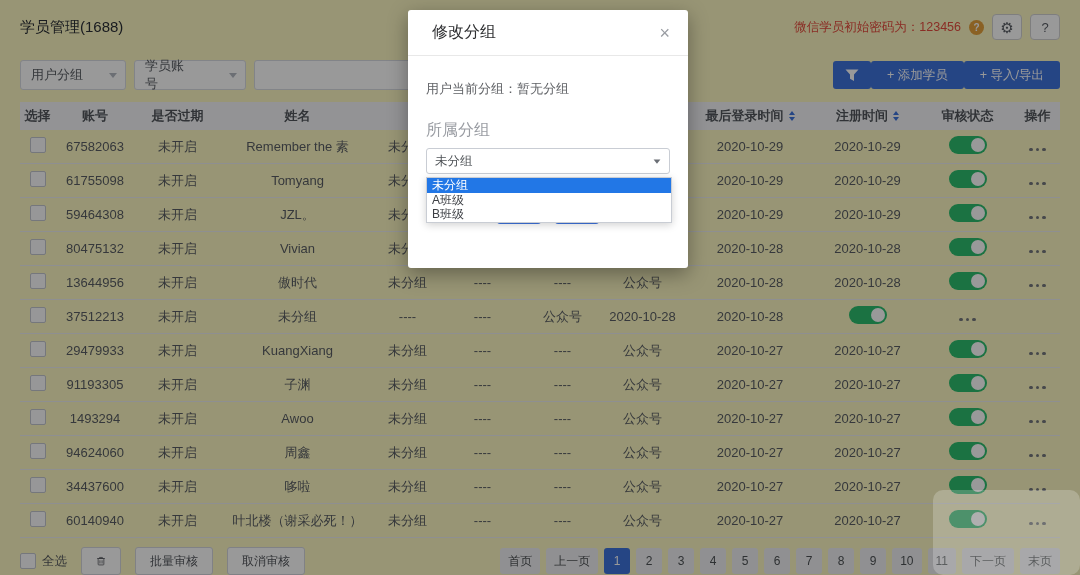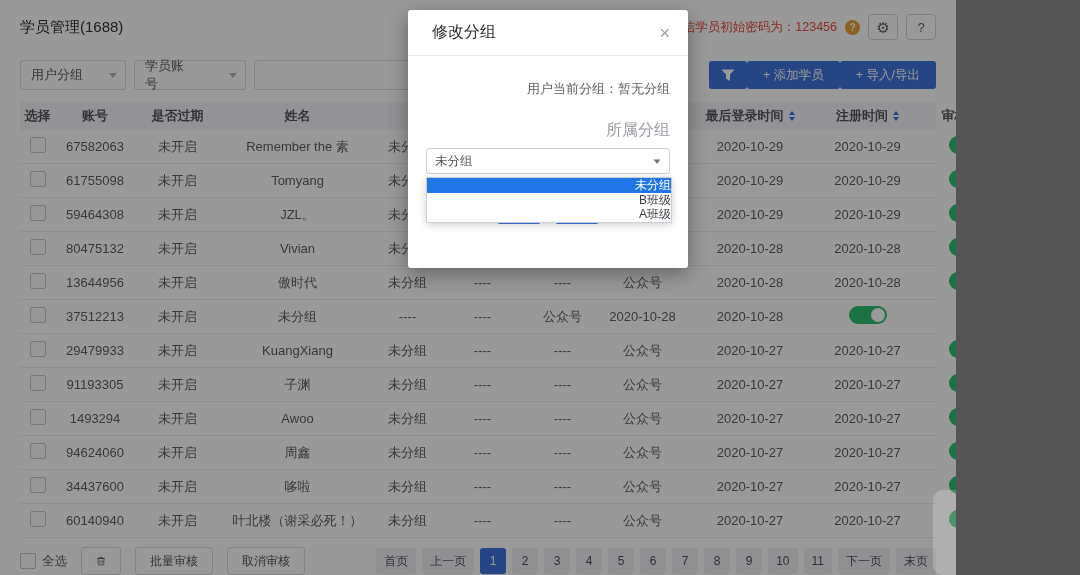--- a/index.html
+++ b/index.html
@@ -1,16 +1,16 @@
 <!DOCTYPE html>
 <html><head>
 <meta charset="utf-8">
 <style>
   html,body{margin:0;padding:0;background:#555;}
-  .page{position:relative;width:956px;height:575px;background:#ffffff;overflow:hidden;
+  .page{position:relative;width:1080px;height:575px;background:#fef9c3;overflow:hidden;
         font-family:"Liberation Sans","DejaVu Sans",sans-serif;color:#333;}
   .content{position:absolute;inset:0;padding:0 20px;box-sizing:border-box;}
 
   
   .topbar{margin-top:14px;height:26px;display:flex;justify-content:space-between;align-items:center;}
   .page-title{font-size:15px;font-weight:500;color:#2b2f36;}
   .topbar-right{display:flex;align-items:center;gap:8px;}
   .pwd-note{font-size:12.5px;color:#e64c3f;}
   .help-badge{width:15px;height:15px;border-radius:50%;background:#e6a23c;color:#fff;font-size:10px;
               font-weight:bold;display:inline-flex;align-items:center;justify-content:center;cursor:pointer;}
@@ -64,21 +64,21 @@
   .pagination{margin-left:auto;display:flex;gap:6px;}
   .pbtn{height:26px;min-width:26px;padding:0 8px;background:#f0f1f3;border:none;border-radius:3px;
         color:#4e5256;font-size:12px;cursor:pointer;}
   .pbtn.active{background:#3e73dd;color:#fff;}
 
   
   .dim{position:absolute;inset:0;background:rgba(0,0,0,0.40);z-index:40;}
   .light-region{position:absolute;left:933px;top:490px;width:147px;height:85px;
                 background:rgba(255,255,255,0.22);border-radius:10px;z-index:41;}
   .modal{position:absolute;left:408px;top:10px;width:280px;height:258px;background:#fff;border-radius:3px;
-         box-shadow:0 6px 20px rgba(0,0,0,0.35);z-index:50;box-sizing:border-box;text-align:right;}
+         box-shadow:0 6px 20px rgba(0,0,0,0.35);z-index:50;box-sizing:border-box;}
   .modal-head{height:46px;border-bottom:1px solid #e8e8e8;display:flex;align-items:center;
               justify-content:space-between;padding:0 18px 0 24px;box-sizing:border-box;}
   .modal-title{font-size:16px;color:#303133;}
   .modal-close{font-size:18px;color:#9a9da3;cursor:pointer;line-height:1;}
   .modal-body{position:relative;padding:0 18px;}
   .current-group{margin-top:24px;font-size:13px;color:#606266;}
   .field-label{margin-top:22px;font-size:16px;color:#9a9da3;}
   .field{position:relative;margin-top:7px;}
   .modal-select{width:100%;height:26px;border:1px solid #c9cdd4;border-radius:3px;background:#fff;
                 display:flex;align-items:center;justify-content:space-between;padding:0 8px;
@@ -442,22 +442,22 @@
     <div class="modal-body">
       <div class="current-group">用户当前分组：暂无分组</div>
       <div class="field-label">所属分组</div>
       <div class="field">
         <div class="modal-select">
           <span>未分组</span>
           <span class="caret"></span>
         </div>
         <div class="options" id="modal-options">
             <div class="opt selected">未分组</div>
+            <div class="opt">A班级</div>
             <div class="opt">B班级</div>
-            <div class="opt">A班级</div>
           </div>
       </div>
       <div class="btn-row">
         <button class="btn primary sm"></button>
         <button class="btn primary sm"></button>
       </div>
     </div>
   </div>
 </div>
 

